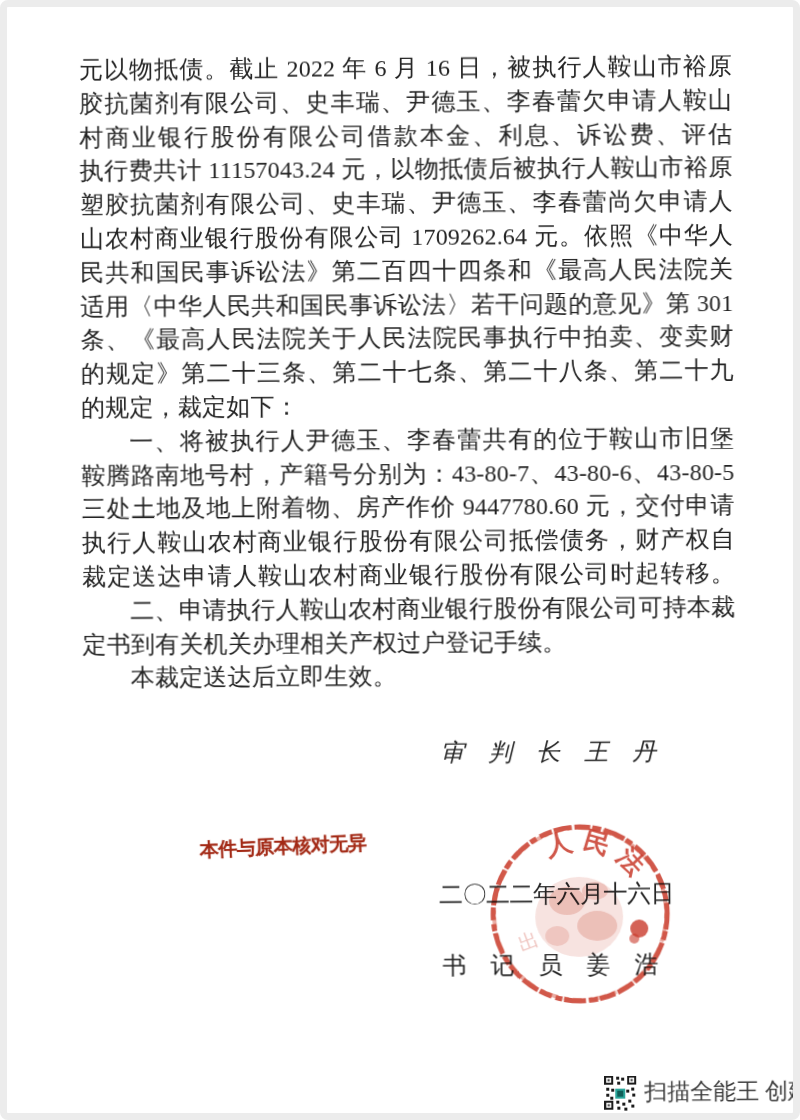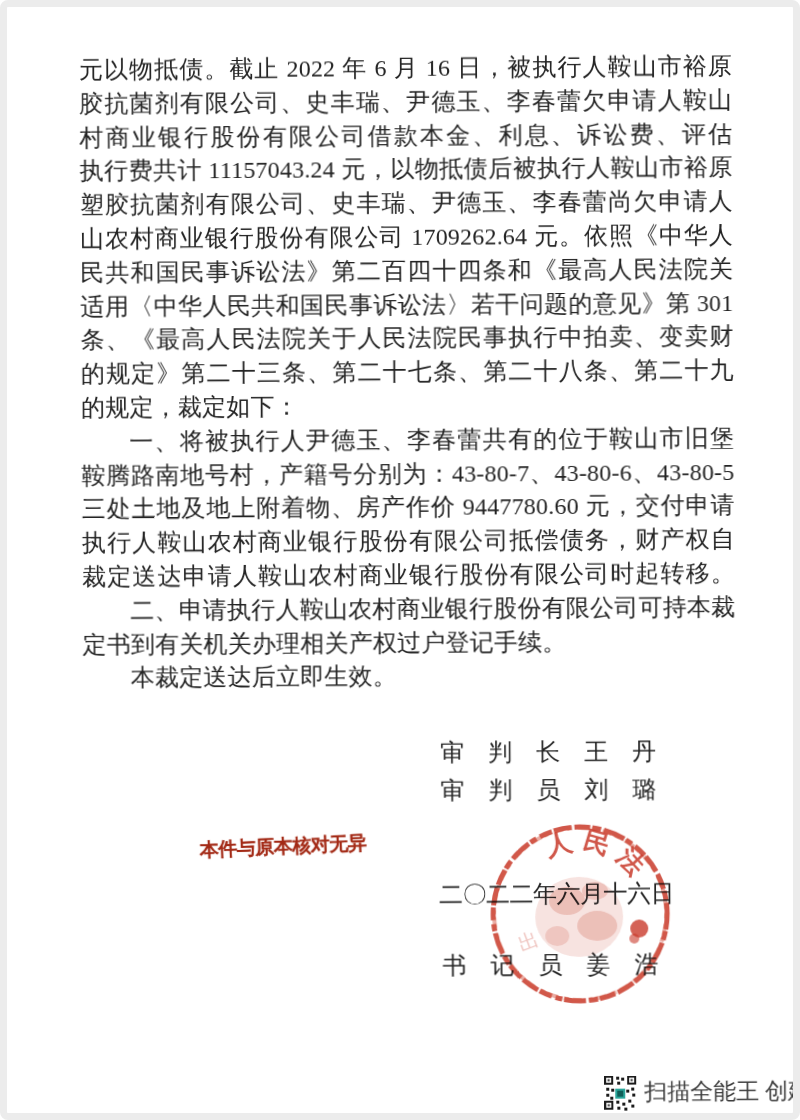--- a/index.html
+++ b/index.html
@@ -28,21 +28,21 @@
     text-align:justify;
     text-align-last:justify;
     text-justify:inter-character;
     white-space:normal;
     overflow:hidden;height:33.8px;
   }
   .line.short{text-align:left;}
   .line.indent{text-indent:2em;}
   .signature-block{
     position:absolute;left:432px;top:728px;
-    font-size:24px;line-height:37.5px;white-space:nowrap;
+    font-size:24px;line-height:37.5px;white-space:nowrap;font-style:italic;
   }
   .date-line{
     position:absolute;left:430px;top:872px;
     font-size:24px;white-space:nowrap;letter-spacing:-0.5px;
   }
   .clerk-line{
     position:absolute;left:433px;top:943px;
     font-size:24px;white-space:nowrap;
   }
   .verify-stamp{
@@ -92,21 +92,20 @@
       <div class="line full">三处土地及地上附着物、房产作价 9447780.60 元，交付申请</div>
       <div class="line full">执行人鞍山农村商业银行股份有限公司抵偿债务，财产权自本</div>
       <div class="line full">裁定送达申请人鞍山农村商业银行股份有限公司时起转移。</div>
       <div class="line full indent">二、申请执行人鞍山农村商业银行股份有限公司可持本裁</div>
       <div class="line short">定书到有关机关办理相关产权过户登记手续。</div>
       <div class="line short indent">本裁定送达后立即生效。</div>
     </div>
 
     <div class="signature-block">
       <div>审　判　长　王　丹</div>
-      <div>审　判　员　刘　璐</div>
     </div>
 
     <div class="date-line">二〇二二年六月十六日</div>
     <div class="clerk-line">书　记　员　姜　浩</div>
 
     <div class="verify-stamp">本件与原本核对无异</div>
 
     <svg class="court-seal" viewBox="0 0 186 186">
       <g>
         <circle cx="93" cy="93" r="87" fill="none" stroke="#c62f1f" stroke-width="5" stroke-dasharray="16 2 9 3 22 2 7 4 13 2 18 3" opacity="0.85"></circle>

